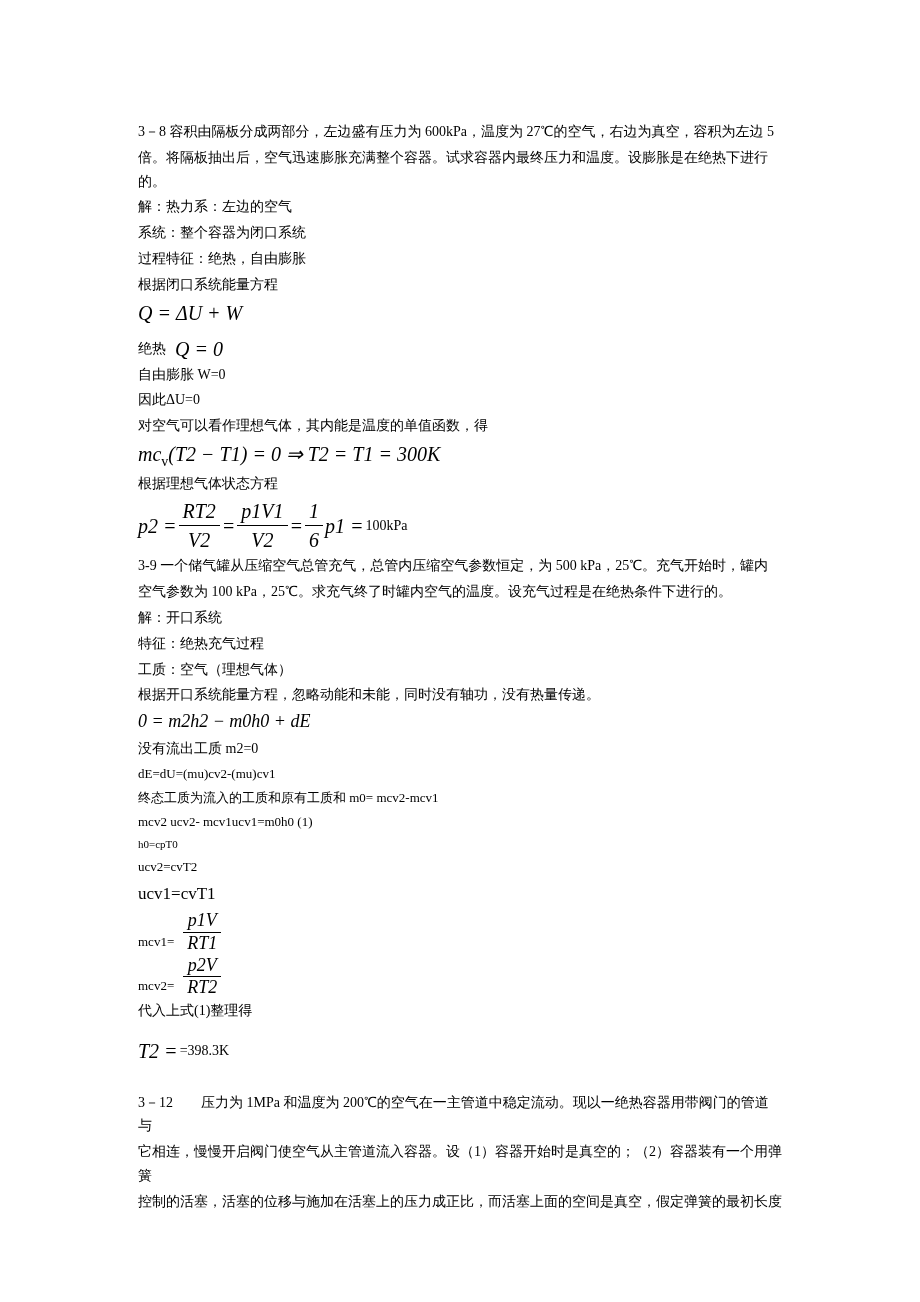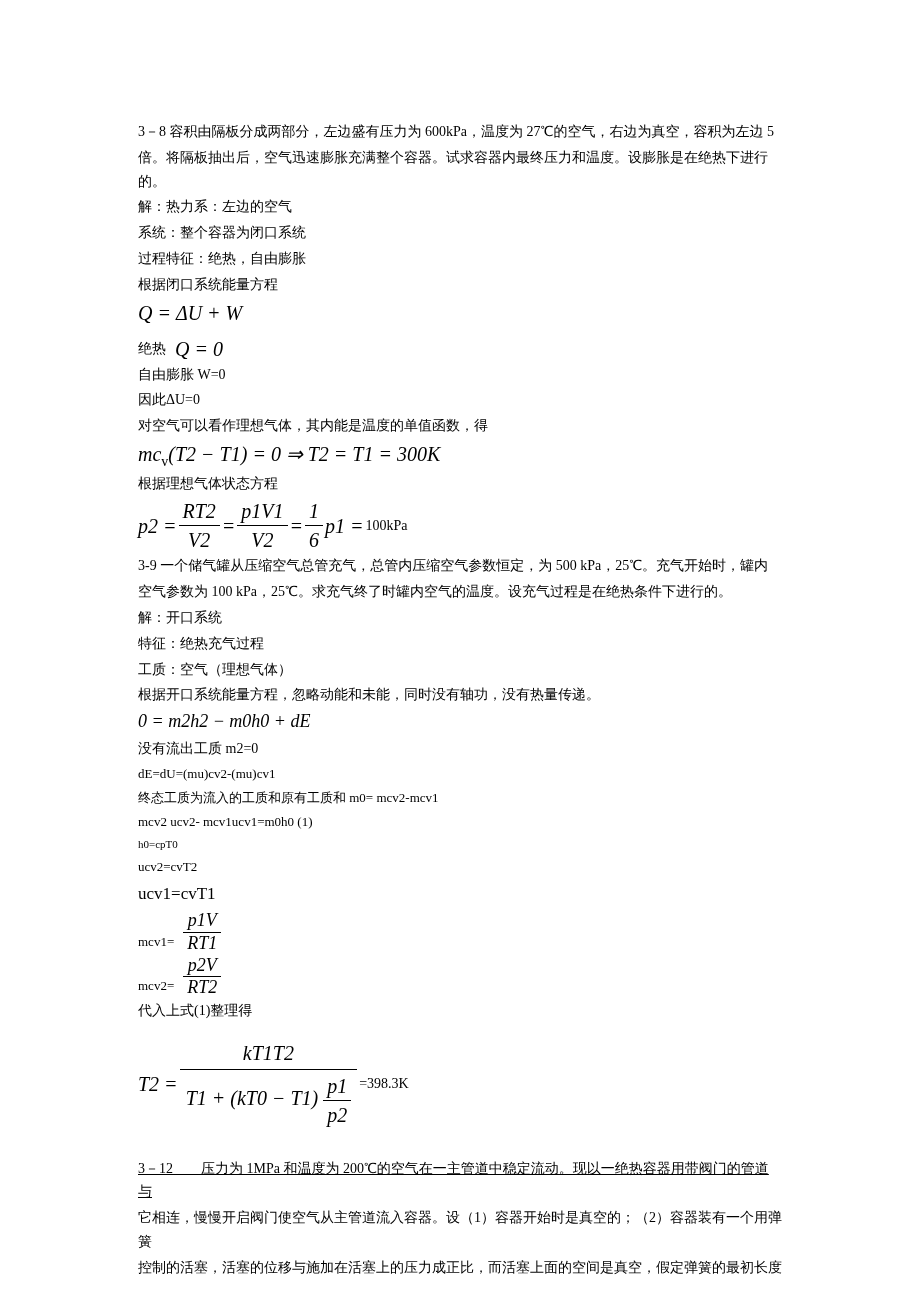--- a/index.html
+++ b/index.html
@@ -133,31 +133,21 @@
   <span class="frac formula-sm" style="margin:0;">
     <span class="num">p2V</span>
     <span class="den">RT2</span>
   </span>
 </div>
 
 <div class="para">代入上式(1)整理得</div>
 
 <div class="formula eq-inline" style="margin:12px 0;">
   <span>T2 =</span>
-  <span class="frac">
-    <span class="num" style="padding:2px 10px;">kT1T2</span>
-    <span class="den eq-inline" style="padding:2px 6px;">
-      <span>T1 + (kT0 − T1)</span>
-      <span class="frac">
-        <span class="num">p1</span>
-        <span class="den">p2</span>
-      </span>
-    </span>
-  </span>
   <span class="result-text">=398.3K</span>
 </div>
 
-<div class="para" style="margin-top:14px;text-decoration:underline;">3－12　　压力为 1MPa 和温度为 200℃的空气在一主管道中稳定流动。现以一绝热容器用带阀门的管道与</div>
+<div class="para" style="margin-top:14px;">3－12　　压力为 1MPa 和温度为 200℃的空气在一主管道中稳定流动。现以一绝热容器用带阀门的管道与</div>
 <div class="para">它相连，慢慢开启阀门使空气从主管道流入容器。设（1）容器开始时是真空的；（2）容器装有一个用弹簧</div>
 <div class="para">控制的活塞，活塞的位移与施加在活塞上的压力成正比，而活塞上面的空间是真空，假定弹簧的最初长度</div>
 
 
 
 
 </body></html>

